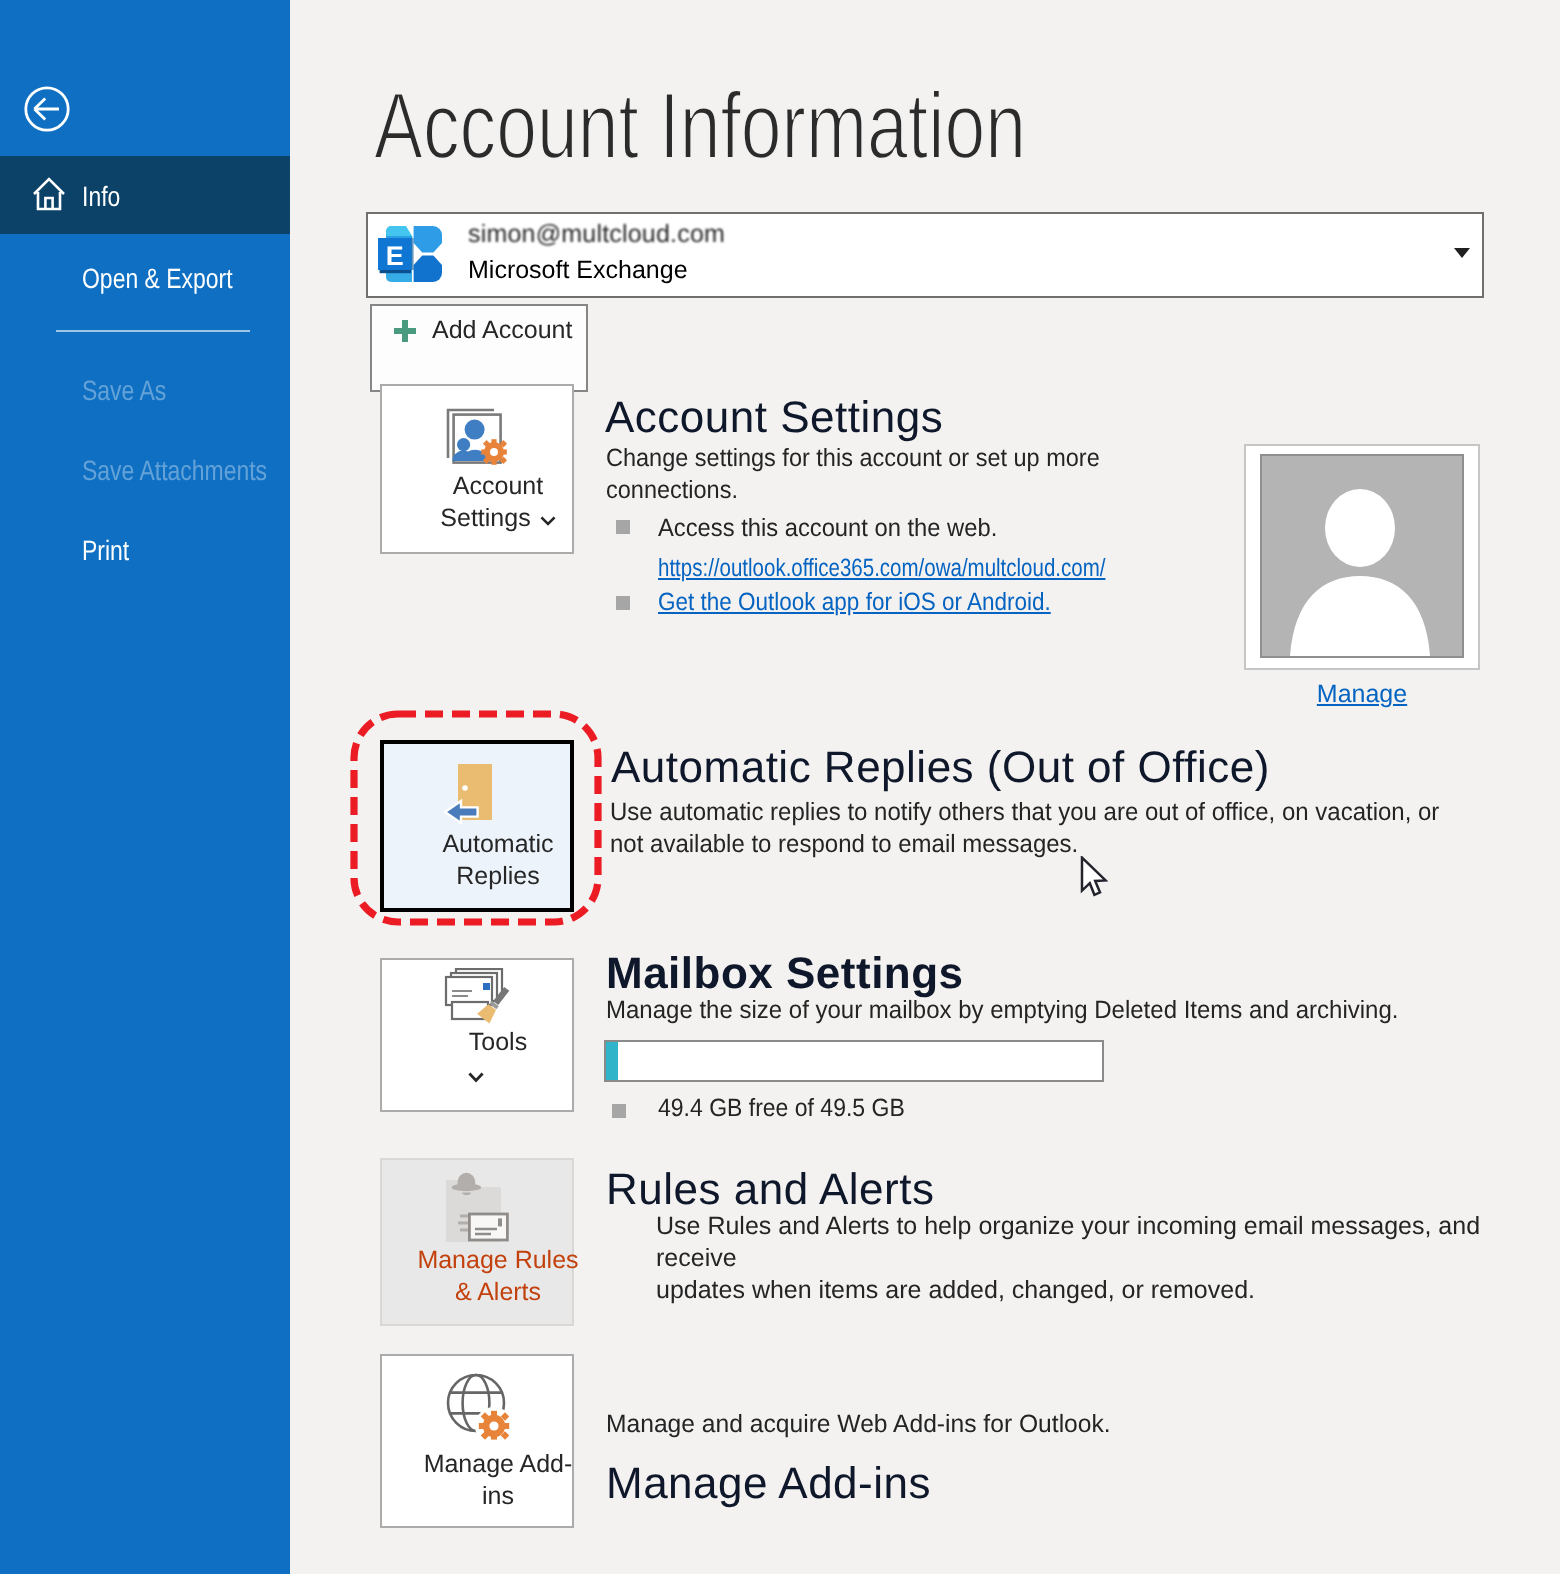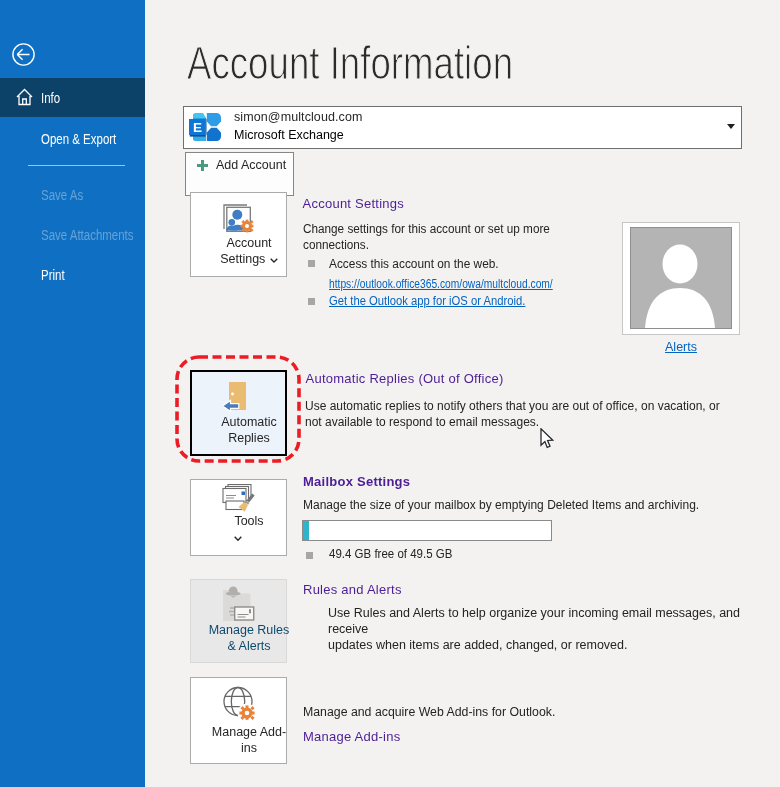--- a/index.html
+++ b/index.html
@@ -18,21 +18,21 @@
 #title { left:187px; top:35px; font-size:47px; color:#2b2b2b; transform:scaleX(0.78); transform-origin:left top; white-space:nowrap; -webkit-text-stroke:1.1px #f2f1f0; }
 #dropdown { left:183px; top:106px; width:559px; height:43px; background:#fff; border:1px solid #6f6f6f; }
 #ddmail { left:234px; top:110px; font-size:12.5px; color:#2f2f2f; filter:blur(0.55px) contrast(1.1); letter-spacing:0.1px; }
 #ddex { left:234px; top:128px; font-size:12.5px; color:#000000; }
 #ddcaret { left:727px; top:124px; width:0; height:0; border:4.5px solid transparent; border-top:5.5px solid #1f1f1f; }
 #addacct { left:185px; top:152px; width:109px; height:44px; background:#fdfdfd; border:1px solid #868686; }
 #addacct span { position:absolute; left:30px; top:5px; font-size:12.5px; color:#262626; }
 
 .btn { left:190px; width:97px; background:#fff; border:1px solid #ababab; text-align:center; }
 .btntxt { position:absolute; left:190px; width:118px; text-align:center; font-size:12.5px; line-height:16px; color:#262626; }
-.head { font-size:13px; color:#4c1d95; letter-spacing:0.25px; white-space:nowrap; }
+.head { font-size:22px; color:#0f172a; letter-spacing:0.25px; white-space:nowrap; }
 .body { font-size:12.5px; line-height:16px; color:#242424; }
 .bullet { width:7px; height:7px; background:#a6a6a6; }
 a.lnk { color:#0563c1; text-decoration:underline; }
 
 
 #b1 { top:192px; height:85px; }
 #h1 { left:302.5px; top:195.8px; }
 #t1 { left:302.5px; top:220.5px; transform:scaleX(0.94); transform-origin:left top; }
 
 #photo { left:622px; top:222px; width:118px; height:113px; background:#fff; border:1px solid #c6c6c6; }
@@ -138,21 +138,21 @@
 <div class="abs bullet" style="left:308px;top:298px"></div>
 <div class="abs body" style="left:329px;top:292.8px;transform:scaleX(0.9);transform-origin:left top;white-space:nowrap"><a class="lnk">Get the Outlook app for iOS or Android.</a></div>
 
 <div class="abs" id="photo"></div>
 <div class="abs" id="photoin">
   <svg width="100" height="100" viewBox="0 0 100 100">
     <ellipse cx="49" cy="36" rx="17.5" ry="19.5" fill="#fff"></ellipse>
     <path d="M14 100 C16 72 30 60 49 60 C68 60 82 72 84 100 Z" fill="#fff"></path>
   </svg>
 </div>
-<div class="abs body" id="chg"><a class="lnk">Alerts</a></div>
+<div class="abs body" id="chg"><a class="lnk">Manage</a></div>
 
 <svg class="abs" id="reddash" width="126" height="108" viewBox="0 0 126 108">
   <rect x="2" y="2" width="122" height="104" rx="22" fill="none" stroke="#ec1c24" stroke-width="3.6" stroke-dasharray="9 4.5"></rect>
 </svg>
 <div class="abs btn" id="b2"></div>
 <svg class="abs" style="left:222px;top:379px" width="30" height="33" viewBox="0 0 30 33">
   <rect x="7" y="3" width="17" height="28" fill="#e9bc72"></rect>
   <circle cx="10.5" cy="15" r="1.4" fill="#fff"></circle>
   <path d="M0.5 27 L8.5 21.5 V24.7 H16.8 V29.3 H8.5 V32.5 Z" fill="#4a7cbb" stroke="#fff" stroke-width="1.2"></path>
 </svg>
@@ -197,21 +197,21 @@
   <g fill="#b2aeab">
     <path d="M9.8 9 v-2.2 a4.4 4.4 0 0 1 8.8 0 v2.2 z"></path>
     <ellipse cx="14.2" cy="9.7" rx="7.4" ry="1.9"></ellipse>
     <path d="M12 12.2 a2.4 1.9 0 0 0 4.6 0 z"></path>
   </g>
   <path d="M11 24 h4.5 M10 27.5 h5.5 M11 31 h4.5" stroke="#b2aeab" stroke-width="1.6"></path>
   <rect x="15.7" y="23" width="19" height="13" fill="#f8f7f6" stroke="#908c89" stroke-width="1.4"></rect>
   <rect x="30" y="25.2" width="2" height="4" fill="#908c89"></rect>
   <path d="M18.5 30.5 h11 M18.5 33 h8" stroke="#908c89" stroke-width="1.2"></path>
 </svg>
-<div class="abs btntxt" style="top:621.5px;color:#0c4a6e">Manage Rules<br>&amp; Alerts</div>
+<div class="abs btntxt" style="top:621.5px;color:#c2410c">Manage Rules<br>&amp; Alerts</div>
 <div class="abs head" id="h4">Rules and Alerts</div>
 <div class="abs body" id="t4">Use Rules and Alerts to help organize your incoming email messages, and receive<br>updates when items are added, changed, or removed.</div>
 
 <div class="abs btn" id="b5"></div>
 <svg class="abs" style="left:214px;top:682px" width="47" height="42" viewBox="0 0 47 42">
   <g fill="none" stroke="#666" stroke-width="1.3">
     <circle cx="24" cy="19.5" r="14"></circle>
     <ellipse cx="24" cy="19.5" rx="6.7" ry="14"></ellipse>
     <path d="M11 14.3 h26 M11 24.7 h26"></path>
   </g>

